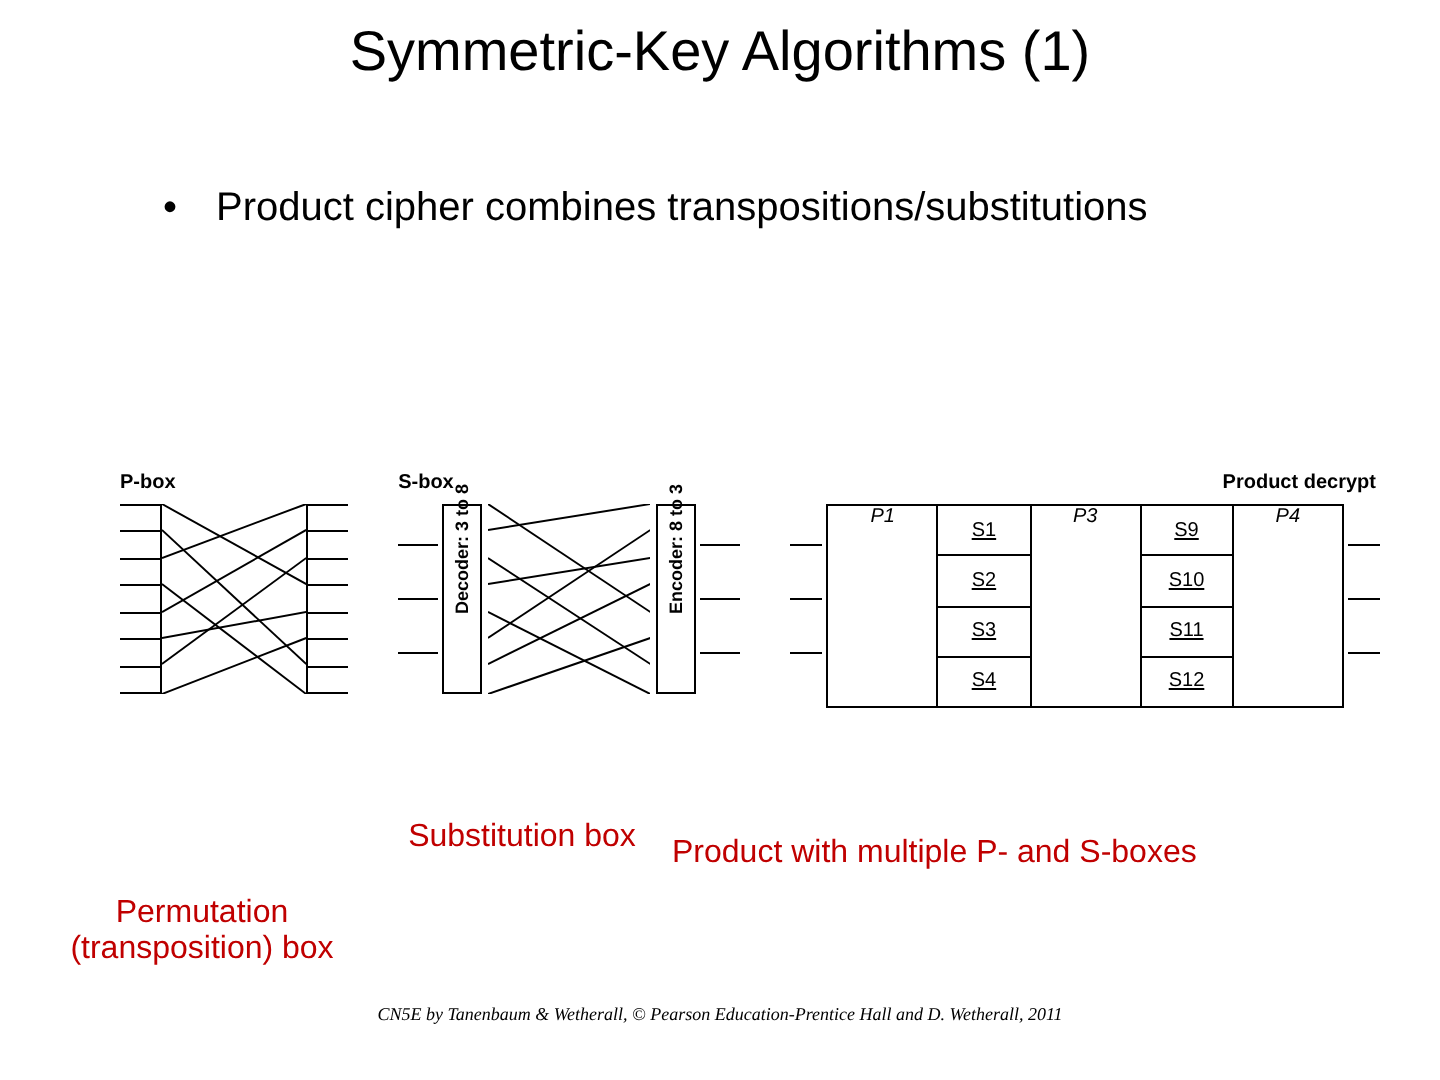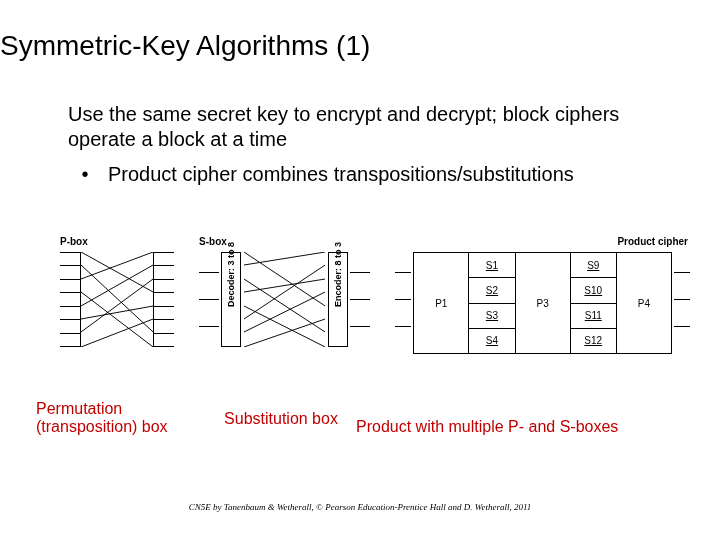--- a/index.html
+++ b/index.html
@@ -12,22 +12,23 @@
     color: #000;
     overflow: hidden;
   }
   .slide {
     width: 720px;
     height: 540px;
     position: relative;
     box-sizing: border-box;
   }
   .title {
+    text-align: center;
     font-size: 28px;
-    padding-top: 30px;
+    padding-top: 10px;
     font-weight: normal;
   }
   .body {
     padding: 40px 56px 0 68px;
     font-size: 20px;
     line-height: 1.25;
   }
   .bullet-row {
     margin-top: 10px;
     display: flex;
@@ -113,36 +114,36 @@
   }
   .prodbox { width: 310px; height: 120px; }
   .prodbox .fig-label { left: auto; right: 2px; }
   .prod-frame {
     position: absolute;
     left: 18px; right: 18px; top: 10px; height: 100px;
     border: 1px solid #000;
     display: flex;
   }
   .pcol, .scol { border-right: 1px solid #000; position: relative; }
-  .pcol { flex: 1.2; display: flex; align-items: center; justify-content: center; }
+  .pcol { flex: 1.2; display: flex; align-items: flex-start; justify-content: center; font-style: italic; }
   .pcol:last-child { border-right: none; }
   .scol { flex: 1; display: flex; flex-direction: column; text-decoration: underline; }
   .scol .cell { flex: 1; border-bottom: 1px solid #000; display: flex; align-items: center; justify-content: center; }
   .scol .cell:last-child { border-bottom: none; }
   .prod-frame .lab { font-size: 10px; }
   .captions {
     position: absolute;
     left: 0; right: 0;
     top: 400px;
     display: flex;
     align-items: flex-start;
     color: #c00000;
     font-size: 16px;
   }
-  .cap1 { width: 170px; text-align: left; padding-left: 36px; }
+  .cap1 { width: 170px; text-align: center; padding-left: 16px; margin-top: 48px; }
   .cap2 { width: 150px; text-align: center; padding-top: 10px; }
   .cap3 { flex: 1; padding-top: 18px; padding-right: 12px; }
   .footer {
     position: absolute;
     bottom: 28px;
     left: 0; right: 0;
     text-align: center;
     font-size: 9px;
     font-family: "Times New Roman", serif;
     font-style: italic;
@@ -155,21 +156,20 @@
   svg.crosslines line { stroke: #000; stroke-width: 1; }
 </style>
 </head>
 <body>
 
 <div class="slide">
 
   <div class="title">Symmetric-Key Algorithms (1)</div>
 
   <div class="body">
-    <div>Use the same secret key to encrypt and decrypt; block ciphers operate a block at a time</div>
     <div class="bullet-row">
       <div class="bullet-dot">•</div>
       <div class="bullet-text">Product cipher combines transpositions/substitutions</div>
     </div>
   </div>
 
   <div class="figure-area">
 
     <div class="fig pbox">
       <div class="fig-label">P-box</div>
@@ -233,21 +233,21 @@
         <span>Encoder: 8 to 3</span>
       </div>
       <div class="lines-right" style="height:55px; top:30px;">
         <div class="hline"></div>
           <div class="hline"></div>
           <div class="hline"></div>
       </div>
     </div>
 
     <div class="fig prodbox">
-      <div class="fig-label">Product cipher</div>
+      <div class="fig-label">Product decrypt</div>
       <div class="lines-left" style="height:55px; top:30px; width:16px;">
         <div class="hline"></div>
           <div class="hline"></div>
           <div class="hline"></div>
       </div>
       <div class="prod-frame">
         <div class="pcol">
             <span class="lab">P1</span>
           </div>
         <div class="scol">

